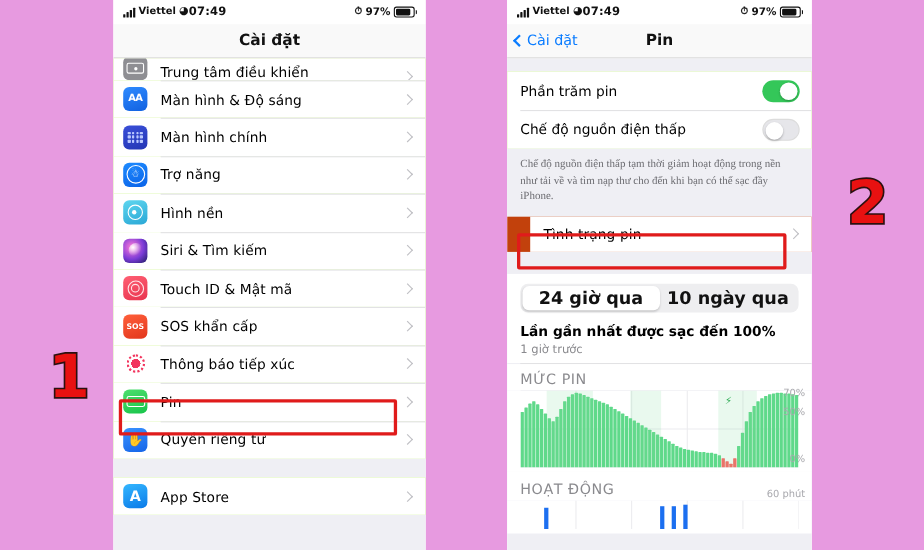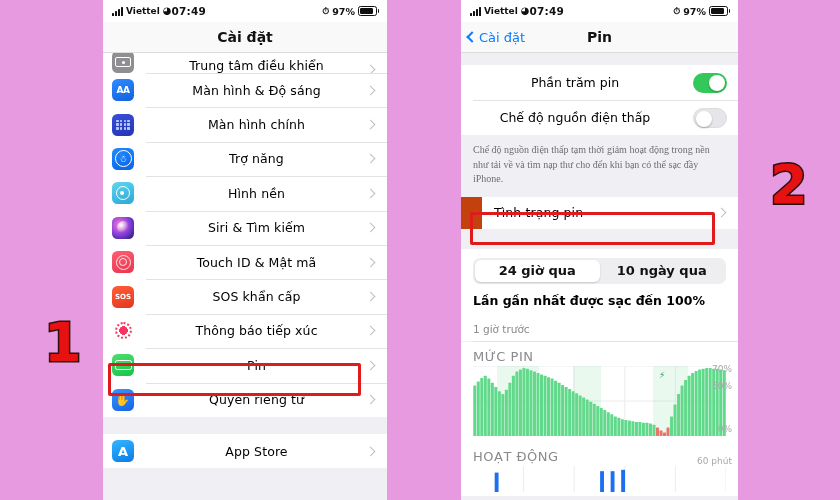--- a/index.html
+++ b/index.html
@@ -49,21 +49,21 @@
   }
   .nav-back{
     position:relative;z-index:2;display:flex;align-items:center;gap:2px;
     padding-left:7px;color:#0a7cff;font-size:13px;
   }
   .chev-l{display:inline-block;width:6px;height:6px;border-left:2px solid #0a7cff;
     border-bottom:2px solid #0a7cff;transform:rotate(45deg);margin-right:1px;}
 
   
   .scroll{background:#efeff4;height:448px;overflow:hidden;}
-  .group{background:#bef264;text-align:center;}
+  .group{background:#bef264;}
   .gap{height:17px;background:#efeff4;}
   .row{
     display:flex;align-items:center;height:34.4px;padding-left:9px;
     background:#fff;position:relative;
   }
   .row + .row::before{
     content:"";position:absolute;left:43px;right:0;top:0;height:1px;background:#e2e2e4;
   }
   .icn{
     width:22px;height:22px;border-radius:5.5px;flex:0 0 auto;
@@ -124,26 +124,26 @@
   .hl-wrap{position:relative;background:#c2410c;padding-left:21px;}
   .hl-row{display:flex;align-items:center;height:32px;padding-left:12px;background:#fff;}
   .hl-row .rlabel{margin-left:0;font-size:12.5px;}
   .redbox{
     position:absolute;border:3px solid #e01b1b;border-radius:2px;pointer-events:none;box-sizing:border-box;
   }
 
   .segwrap{padding:9px 12px 6px 12px;background:#fff;}
   .seg{display:flex;background:#eeeef0;border-radius:7px;padding:2px;height:22px;}
   .seg > div{flex:1;display:flex;align-items:center;justify-content:center;
-    font-size:13px;color:#111;border-radius:6px;font-weight:600;}
+    font-size:16px;color:#111;border-radius:6px;font-weight:600;}
   .seg > div.active{background:#fff;box-shadow:0 1px 2px rgba(0,0,0,.16);}
 
   .lastcharge{padding:3px 12px 6px 12px;background:#fff;}
   .lc-title{font-size:12.5px;color:#000;font-weight:600;}
-  .lc-sub{font-size:10.5px;color:#8a8a8e;margin-top:15px;}
+  .lc-sub{font-size:10.5px;color:#8a8a8e;margin-top:4px;}
   .divider{height:1px;background:#e2e2e4;margin-left:12px;}
   .chart-head{padding:7px 12px 2px 12px;background:#fff;font-size:13px;color:#8a8a8e;letter-spacing:.5px;}
   .chart-area{position:relative;background:#fff;padding:0 12px;height:74px;}
   .axis-lbl{position:absolute;right:6px;font-size:9px;color:#a8a8ad;}
   .chart-area2{position:relative;background:#fff;padding:0 12px;height:30px;}
 
   
   .annot{
     position:absolute;font-size:54px;font-weight:bold;color:#e81111;
     font-family:"DejaVu Sans","Liberation Sans",sans-serif;line-height:1;

